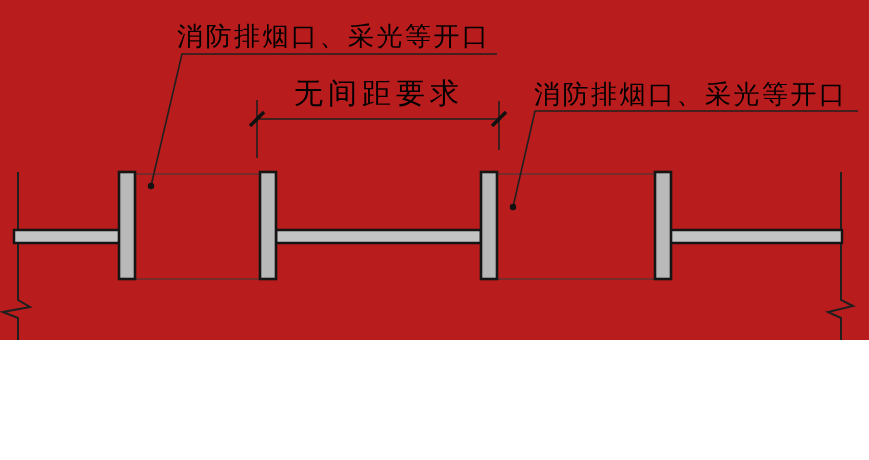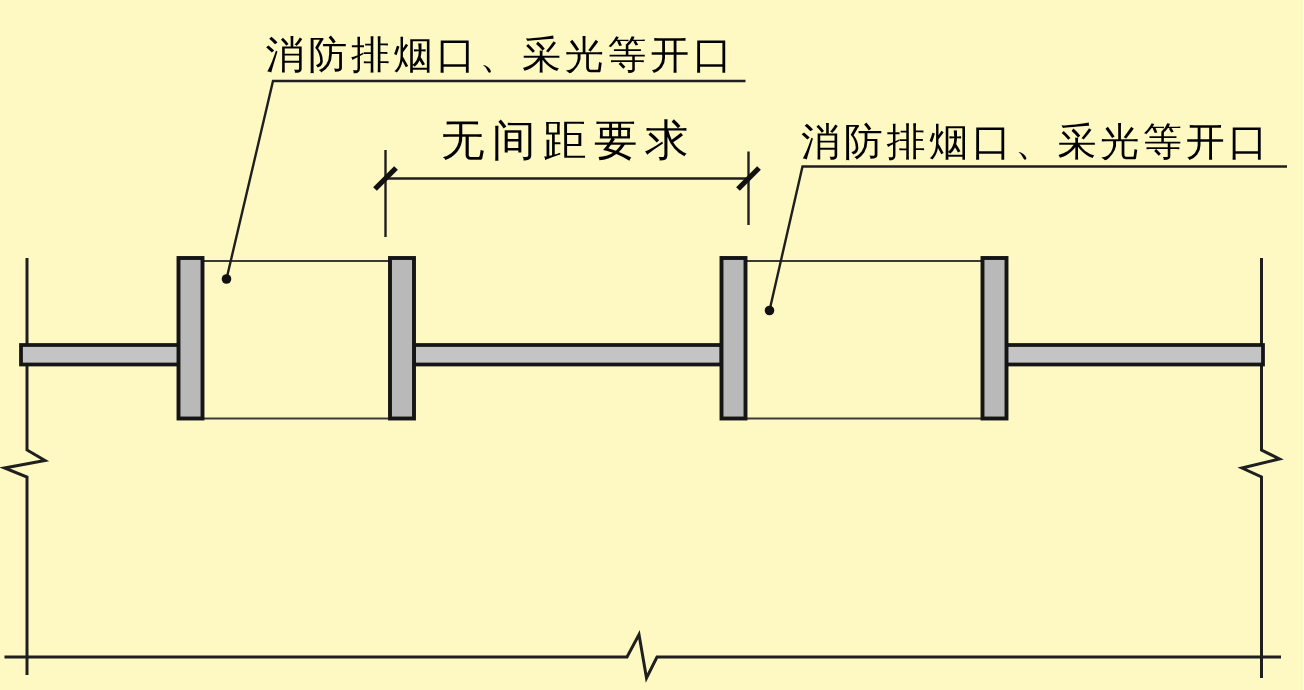--- a/index.html
+++ b/index.html
@@ -3,22 +3,22 @@
 <meta charset="utf-8">
 <style>
   html, body {
     margin: 0;
     padding: 0;
     background: #ffffff;
   }
   .stage {
     position: relative;
     width: 869px;
-    height: 460px;
-    background: #fef9c3;
+    height: 340px;
+    background: #b91c1c;
     overflow: hidden;
     font-family: "Liberation Sans", "DejaVu Sans", sans-serif;
   }
   svg { display: block; }
   .thin-line   { stroke: #1f1f1f; stroke-width: 1.6; fill: none; }
   .edge-line   { stroke: #3a3a3a; stroke-width: 1.2; fill: none; }
   .break-line  { stroke: #1f1f1f; stroke-width: 2;   fill: none; stroke-linejoin: miter; }
   .wall-rect   { stroke: #151515; stroke-width: 2.5; }
   .jamb-rect   { stroke: #151515; stroke-width: 2.6; }
   .dim-tick    { stroke: #111111; stroke-width: 3.5; }

